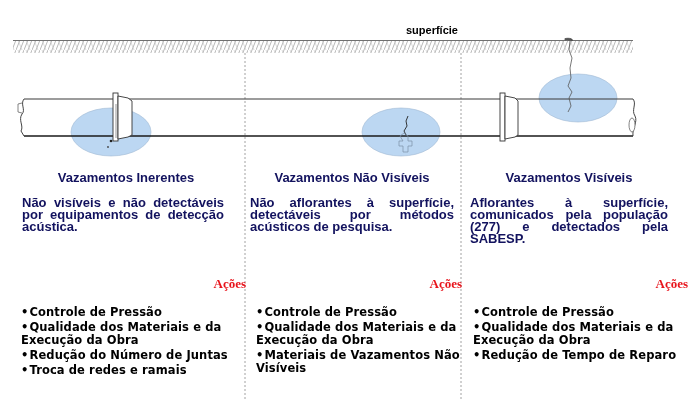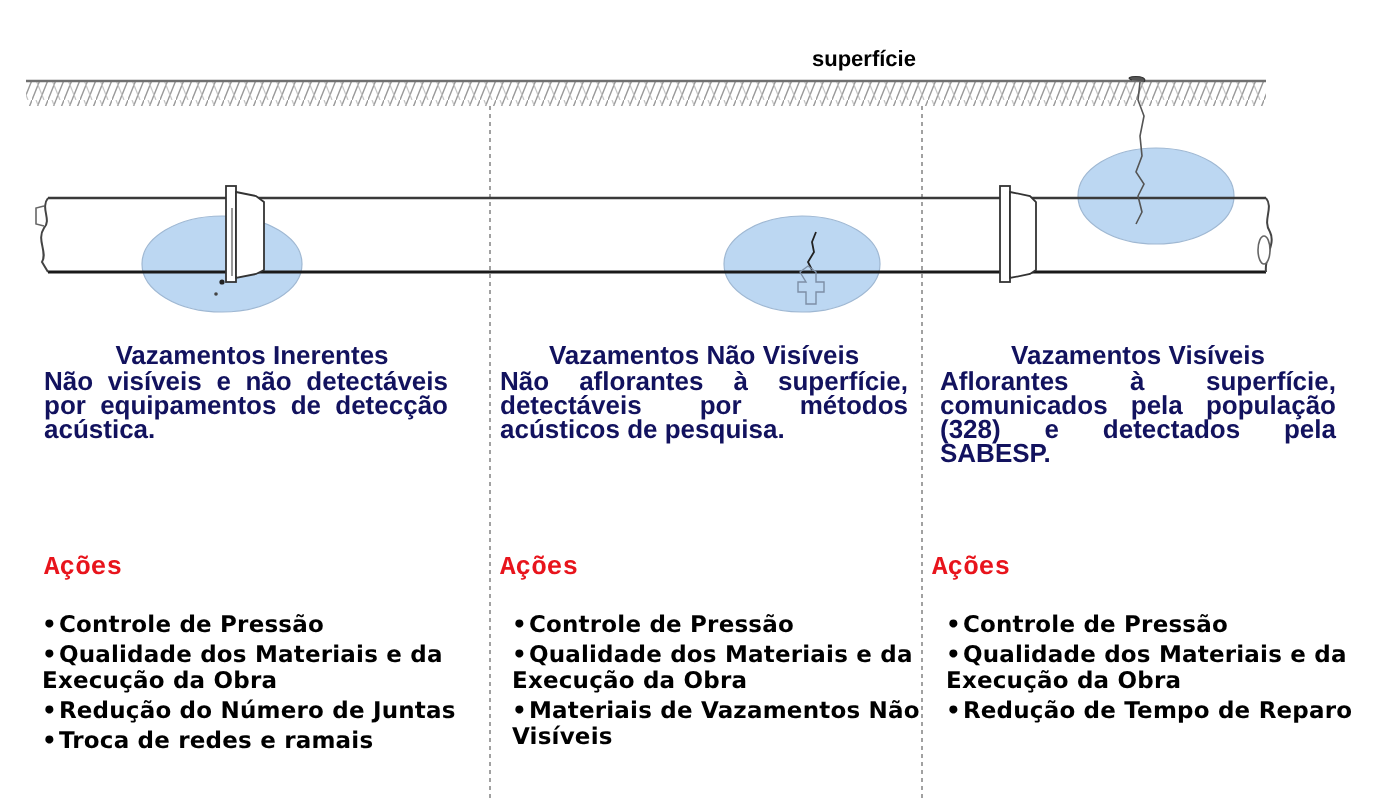--- a/index.html
+++ b/index.html
@@ -1,22 +1,22 @@
 <!DOCTYPE html>
 <html><head>
   <meta charset="utf-8">
   <style>
     html, body { margin: 0; padding: 0; background: #ffffff; }
     body { width: 694px; height: 403px; position: relative; overflow: hidden; font-family: "Liberation Sans", sans-serif; }
     #diagram { position: absolute; left: 0; top: 0; width: 694px; height: 303px; }
     .surface-label { position: absolute; left: 406px; top: 24px; font-size: 11px; font-weight: bold; color: #000; font-family: "Liberation Sans", sans-serif; }
     .col { position: absolute; top: 170px; }
     .col-title { font-family: "Liberation Sans", sans-serif; font-weight: bold; font-size: 13px; color: #12125e; text-align: center; white-space: nowrap; }
-    .col-desc { font-family: "Liberation Sans", sans-serif; font-weight: bold; font-size: 13px; line-height: 12px; color: #12125e; text-align: justify; text-align-last: left; }
-    .actions-title { position: absolute; top: 276px; font-family: Liberation Mono, monospace; font-weight: bold; font-size: 13px; color: #e8141c; text-align: left; }
+    .col-desc { margin-top: 12px; font-family: "Liberation Sans", sans-serif; font-weight: bold; font-size: 13px; line-height: 12px; color: #12125e; text-align: justify; text-align-last: left; }
+    .actions-title { position: absolute; top: 276px; font-family: Liberation Serif, serif; font-weight: bold; font-size: 13px; color: #e8141c; text-align: right; }
     .actions-list { position: absolute; top: 302px; margin: 4px; padding: 0; list-style: none; font-family: "DejaVu Sans", sans-serif; font-weight: bold; font-size: 11.5px; line-height: 13px; color: #000; }
     .actions-list li { margin-bottom: 2px; letter-spacing: 0.1px; }
     .actions-list li .bullet { margin-right: 1px; }
   </style>
 </head>
 <body>
 
 <div id="diagram">
   <svg width="694" height="403" viewBox="0 0 694 403" style="position:absolute;left:0;top:0;">
     <defs>
@@ -96,21 +96,21 @@
   </div>
   <div class="actions-title" style="left:250px;width:212px;">Ações</div>
   <ul class="actions-list" style="left:252px;width:210px;">
     <li><span class="bullet">•</span><span>Controle de Pressão</span></li>
     <li><span class="bullet">•</span><span>Qualidade dos Materiais e da Execução da Obra</span></li>
     <li><span class="bullet">•</span><span>Materiais de Vazamentos Não Visíveis</span></li>
   </ul>
 
   <div class="col" style="left:470px;width:198px;">
     <div class="col-title">Vazamentos Visíveis</div>
-    <div class="col-desc">Aflorantes à superfície, comunicados pela população (328) e detectados pela SABESP.</div>
+    <div class="col-desc">Aflorantes à superfície, comunicados pela população (277) e detectados pela SABESP.</div>
   </div>
   <div class="actions-title" style="left:466px;width:222px;">Ações</div>
   <ul class="actions-list" style="left:469px;width:224px;">
     <li><span class="bullet">•</span><span>Controle de Pressão</span></li>
     <li><span class="bullet">•</span><span>Qualidade dos Materiais e da Execução da Obra</span></li>
     <li><span class="bullet">•</span><span>Redução de Tempo de Reparo</span></li>
   </ul>
 </div>
 
 </body></html>

